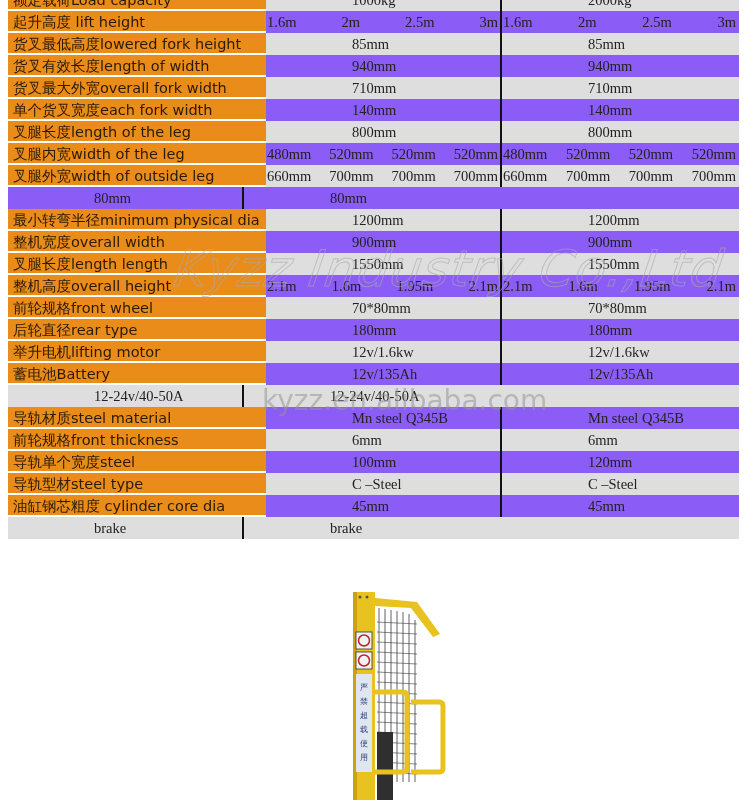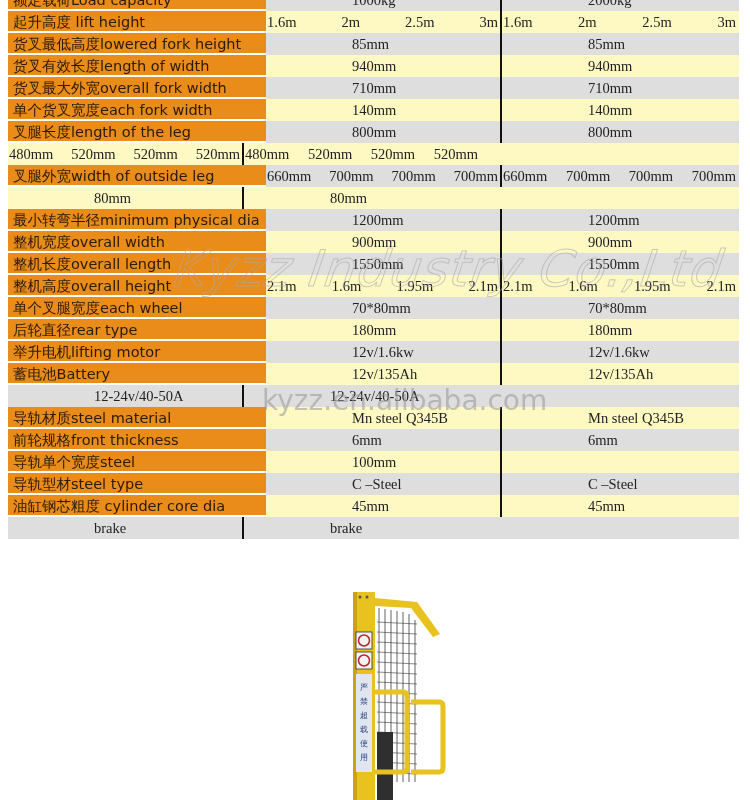--- a/index.html
+++ b/index.html
@@ -12,21 +12,21 @@
     }
     .label {
       width: 258px; background: #E98C1A; color: #2b1a05;
       font-family: "DejaVu Sans", sans-serif; font-size: 14.5px;
       line-height: 22px; padding-left: 5px; box-sizing: border-box;
       white-space: nowrap; overflow: hidden;
       border-bottom: 2px solid #ffffff;
     }
     .vals { display: flex; flex: 1; position: relative; }
     .row.shaded .vals { background: #dedede; }
-    .row.plain .vals { background: #fef9c3; }
+    .row.plain .vals { background: #8b5cf6; }
     .col {
       width: 236px; font-family: "Liberation Serif", "DejaVu Serif", serif;
       font-size: 14.5px; color: #222; line-height: 22px; box-sizing: border-box;
       position: relative; white-space: nowrap;
     }
     .col.left { border-right: 2px solid #111; }
     .col .single { position: absolute; left: 86px; top: 0; }
     .col.right .single { left: 86px; }
     .col .multi { display: flex; justify-content: space-between; padding: 0 2px 0 1px; }
     .watermark {
@@ -125,20 +125,21 @@
       <div class="vals">
         <div class="col left">
           <span class="single">800mm</span>
         </div>
         <div class="col right">
           <span class="single">800mm</span>
         </div>
       </div>
     </div>
     <div class="row plain">
+      <div class="label">叉腿内宽width of the leg</div>
       <div class="vals">
         <div class="col left">
           <div class="multi">
             <span>480mm</span>
             <span>520mm</span>
             <span>520mm</span>
             <span>520mm</span>
           </div>
         </div>
         <div class="col right">
@@ -198,21 +199,21 @@
       <div class="vals">
         <div class="col left">
           <span class="single">900mm</span>
         </div>
         <div class="col right">
           <span class="single">900mm</span>
         </div>
       </div>
     </div>
     <div class="row shaded">
-      <div class="label">整机长度overall length</div>
+      <div class="label">叉腿长度length length</div>
       <div class="vals">
         <div class="col left">
           <span class="single">1550mm</span>
         </div>
         <div class="col right">
           <span class="single">1550mm</span>
         </div>
       </div>
     </div>
     <div class="row plain">
@@ -230,21 +231,21 @@
           <div class="multi">
             <span>2.1m</span>
             <span>1.6m</span>
             <span>1.95m</span>
             <span>2.1m</span>
           </div>
         </div>
       </div>
     </div>
     <div class="row shaded">
-      <div class="label">单个叉腿宽度each wheel</div>
+      <div class="label">前轮规格front wheel</div>
       <div class="vals">
         <div class="col left">
           <span class="single">70*80mm</span>
         </div>
         <div class="col right">
           <span class="single">70*80mm</span>
         </div>
       </div>
     </div>
     <div class="row plain">
@@ -310,20 +311,23 @@
         <div class="col right">
           <span class="single">6mm</span>
         </div>
       </div>
     </div>
     <div class="row plain">
       <div class="label">导轨单个宽度steel</div>
       <div class="vals">
         <div class="col left">
           <span class="single">100mm</span>
+        </div>
+        <div class="col right">
+          <span class="single">120mm</span>
         </div>
       </div>
     </div>
     <div class="row shaded">
       <div class="label">导轨型材steel type</div>
       <div class="vals">
         <div class="col left">
           <span class="single">C –Steel</span>
         </div>
         <div class="col right">

